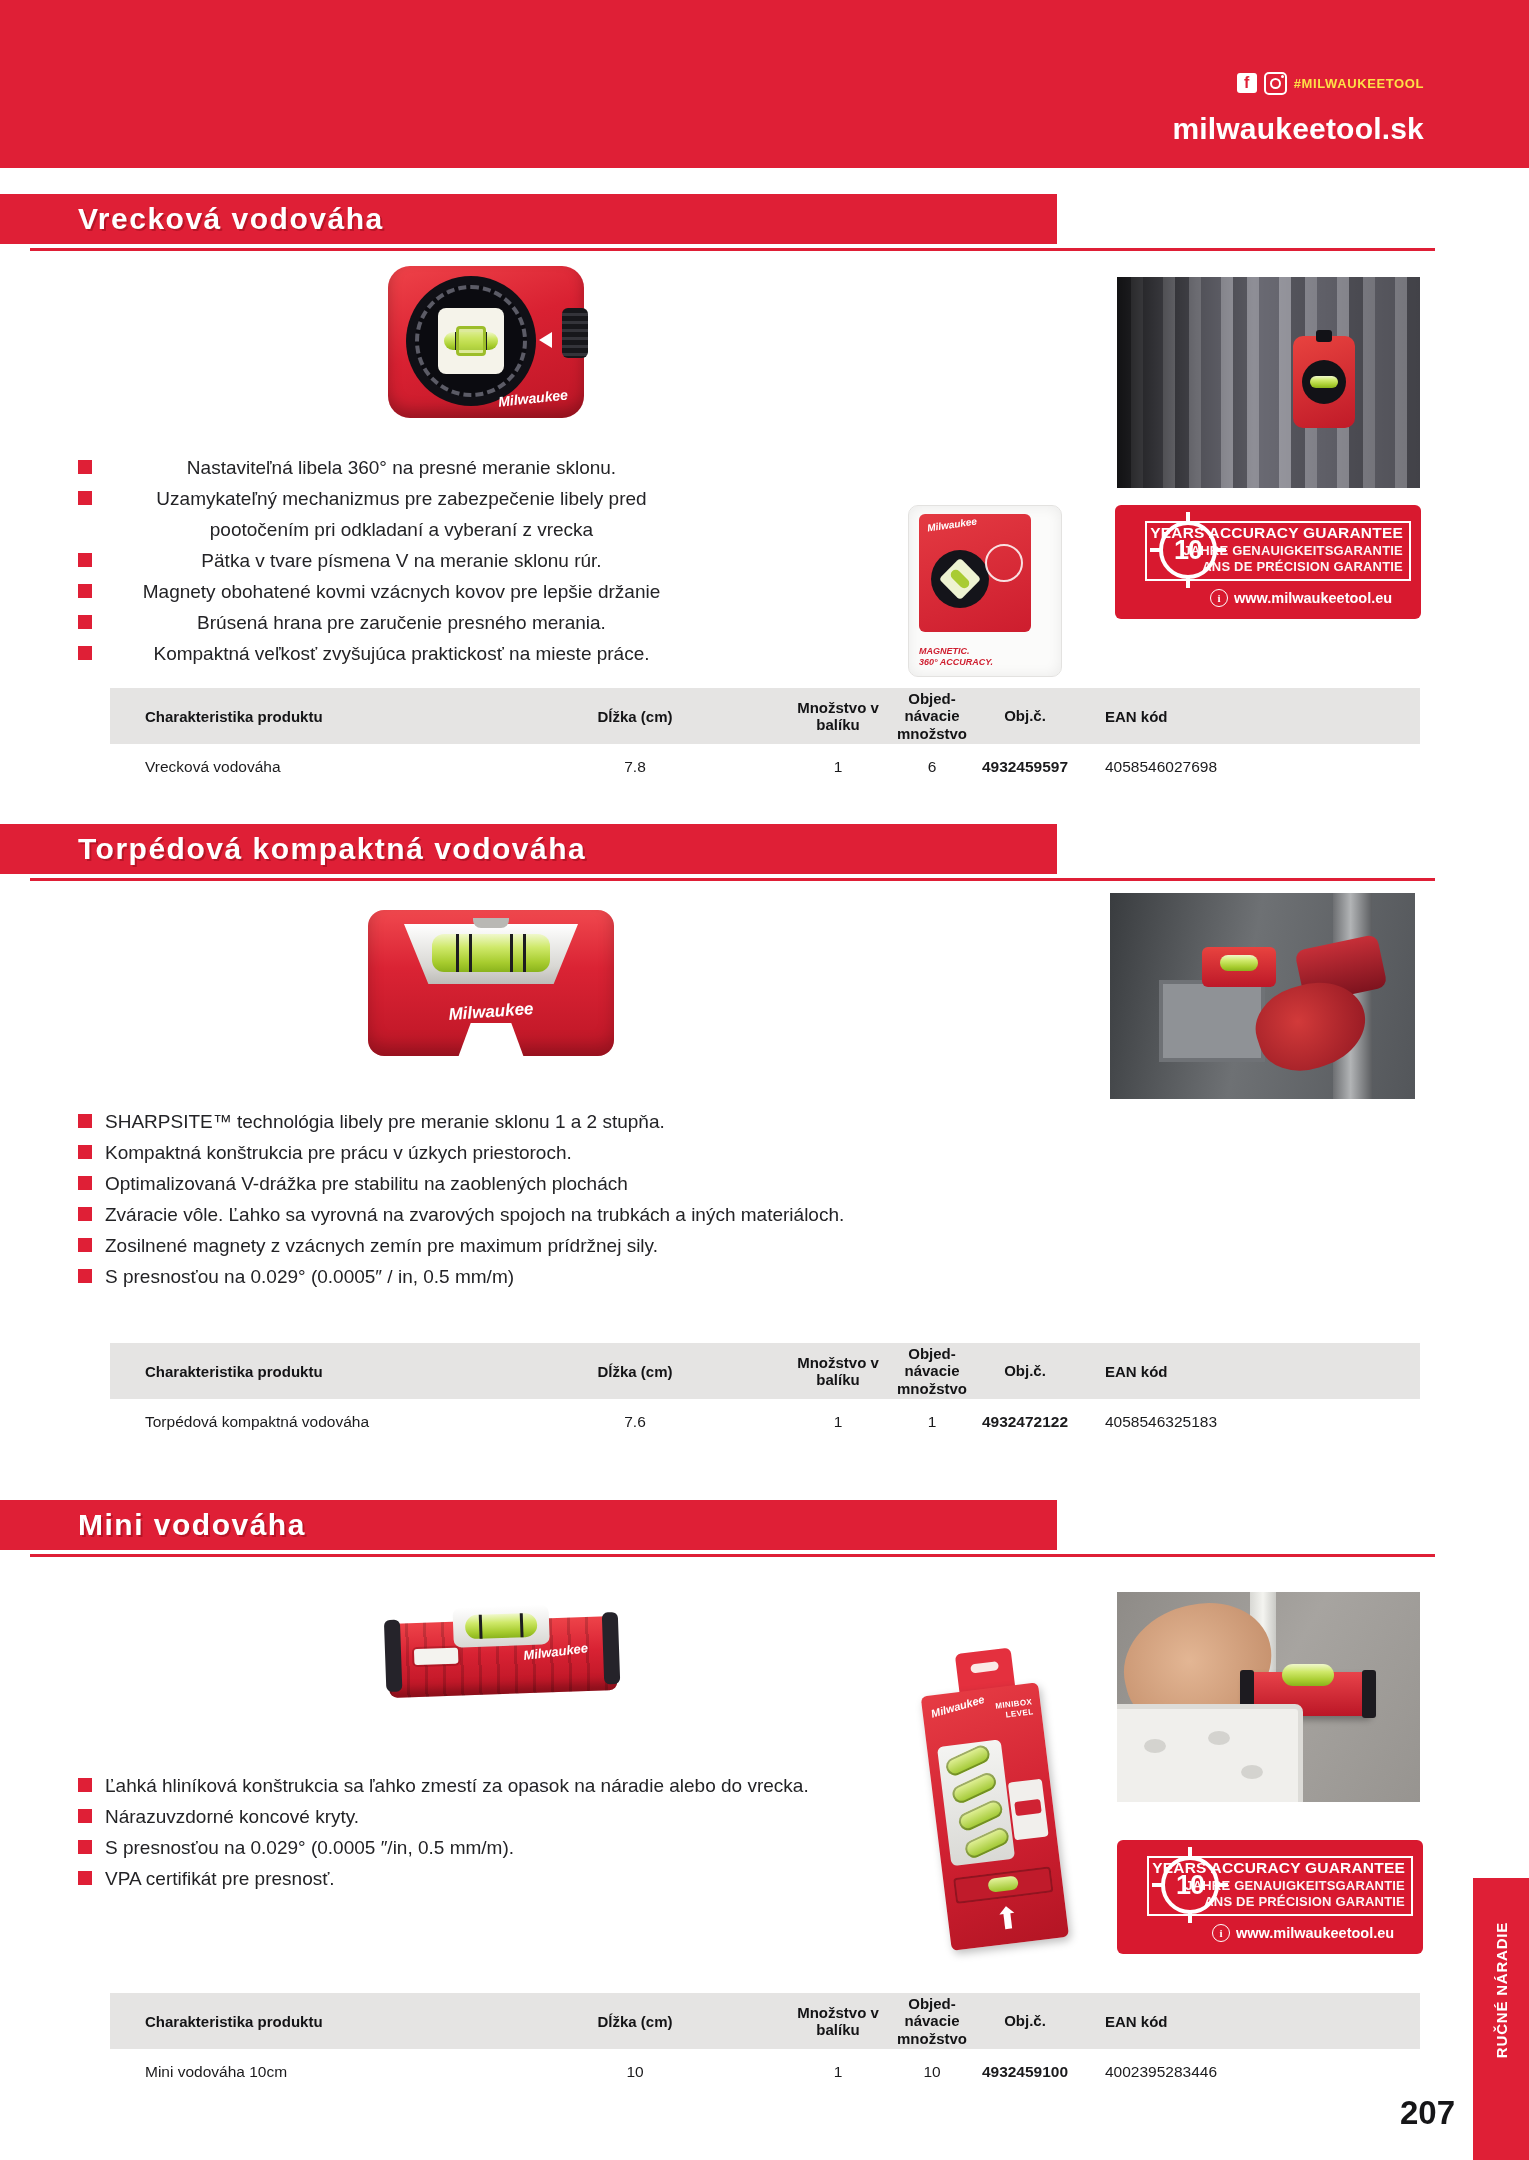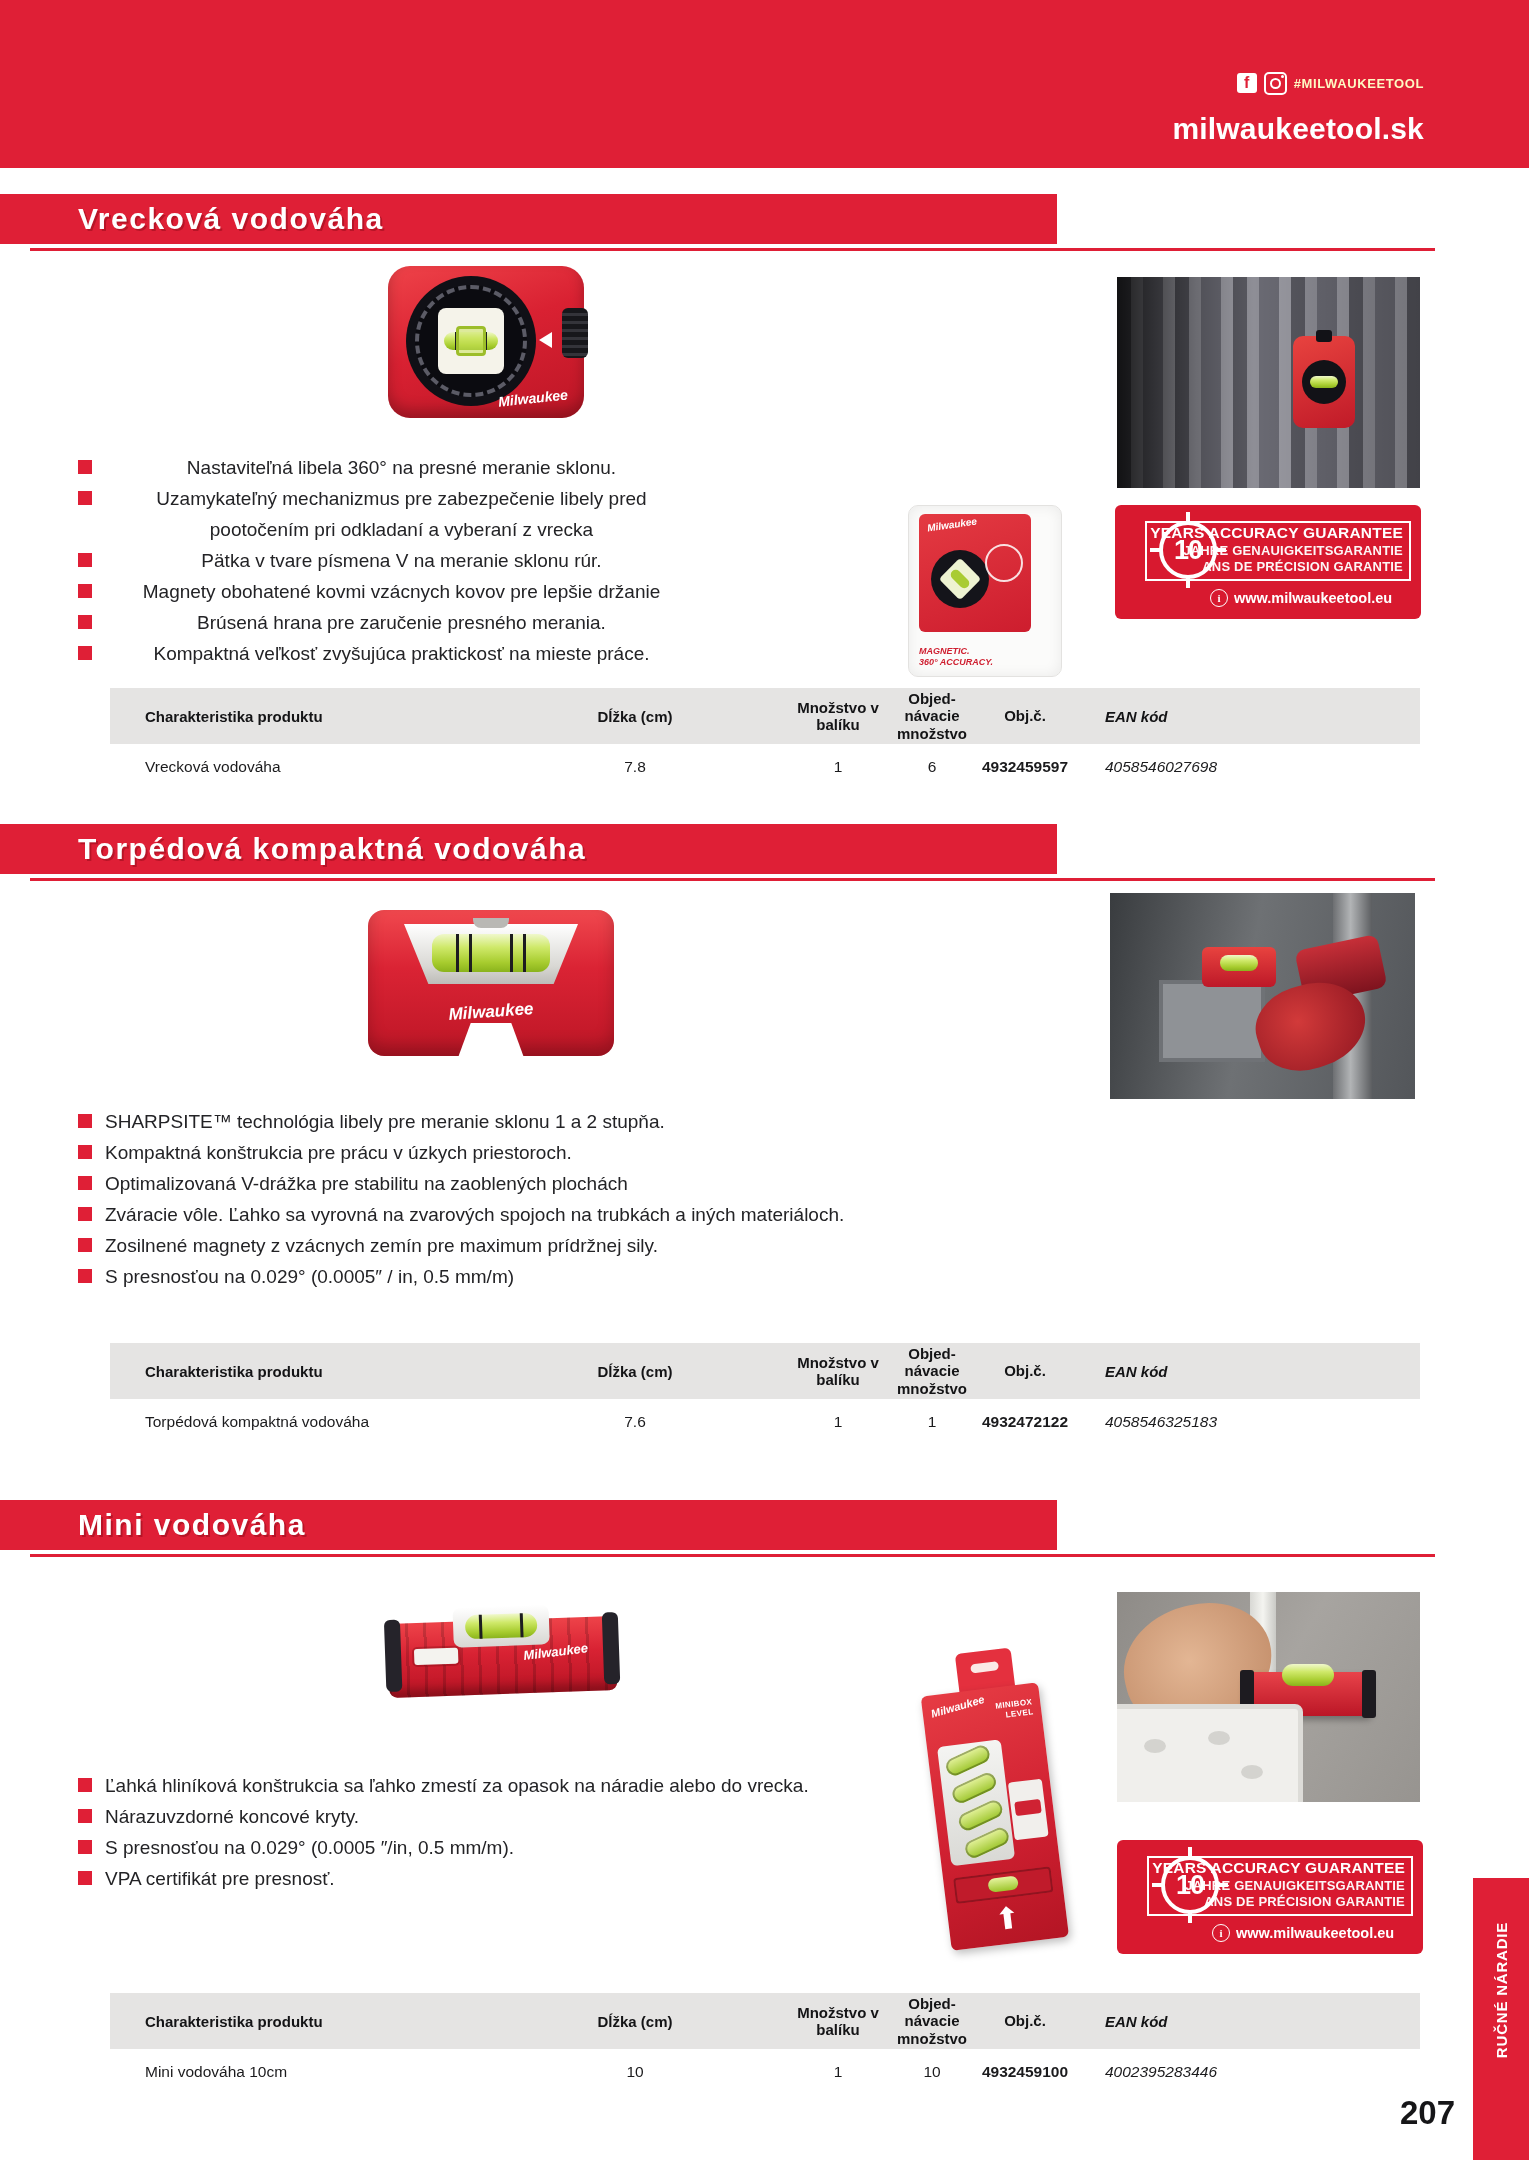--- a/index.html
+++ b/index.html
@@ -6,21 +6,21 @@
   .page{position:relative;width:1529px;height:2160px;background:#ffffff;overflow:hidden;
         font-family:"Liberation Sans",sans-serif;color:#1c1c1e;margin:0 auto;}
   
   .topbar{position:absolute;left:0;top:0;width:1529px;height:168px;background:#df1f36;}
   .social{position:absolute;top:72px;right:105px;height:22px;display:flex;align-items:center;gap:7px;}
   .fb{display:inline-block;width:20px;height:20px;background:#ffffff;border-radius:3px;color:#df1f36;
       font-weight:bold;font-size:16px;line-height:20px;text-align:center;}
   .ig{position:relative;display:inline-block;width:19px;height:19px;border:2px solid #ffffff;border-radius:5px;}
   .ig:before{content:"";position:absolute;left:4px;top:4px;width:7px;height:7px;border:2px solid #ffffff;border-radius:50%;}
   .ig:after{content:"";position:absolute;right:1px;top:1px;width:3px;height:3px;background:#ffffff;border-radius:50%;}
-  .hashtag{color:#fef9c3;font-weight:bold;font-size:13px;letter-spacing:.6px;}
+  .hashtag{color:#fde047;font-weight:bold;font-size:13px;letter-spacing:.6px;}
   .site{position:absolute;top:112px;right:105px;color:#ffffff;font-weight:bold;font-size:30px;letter-spacing:.2px;}
   
   .sec-banner{position:absolute;left:0;width:1057px;height:50px;background:#df1f36;}
   .sec-banner .t{display:block;padding-left:78px;line-height:50px;color:#ffffff;font-weight:bold;
                  font-size:30px;letter-spacing:1.5px;text-shadow:2px 2px 0 rgba(110,0,12,.35);}
   .sec-line{position:absolute;left:30px;width:1405px;height:3px;background:#df1f36;}
   .b1{top:194px}.b2{top:824px}.b3{top:1500px}
   .l1{top:248px}.l2{top:878px}.l3{top:1554px}
   
   .bullets{position:absolute;list-style:none;margin:0;padding:0;font-size:19px;color:#232326;}
@@ -33,21 +33,21 @@
   .ptable{position:absolute;left:110px;width:1310px;}
   .t1{top:688px}.t2{top:1343px}.t3{top:1993px}
   .thead{position:relative;height:56px;background:#e5e4e3;font-weight:bold;font-size:15px;color:#141416;}
   .trow{position:relative;height:46px;font-size:15.5px;color:#1b1b1d;}
   .c{position:absolute;top:50%;transform:translateY(-50%);}
   .c.nm{left:35px;width:420px;text-align:left;}
   .c.ln{left:450px;width:150px;text-align:center;}
   .c.pk{left:683px;width:90px;text-align:center;line-height:1.15;}
   .c.od{left:777px;width:90px;text-align:center;line-height:1.15;}
   .c.ob{left:855px;width:120px;text-align:center;line-height:1.15;}
-  .c.ea{left:995px;width:300px;text-align:left;font-style:italic;}
+  .c.ea{left:995px;width:300px;text-align:left;}
   .trow .ob{font-weight:bold;}
   
   .badge{position:absolute;width:306px;height:114px;background:#d8192f;border-radius:6px;}
   .bg1{left:1115px;top:505px;}
   .bg3{left:1117px;top:1840px;}
   .bframe{position:absolute;left:30px;top:16px;width:262px;height:56px;border:2px solid #ffffff;}
   .bcirc{position:absolute;left:44px;top:16px;width:50px;height:50px;border:4px solid #ffffff;border-radius:50%;
          color:#ffffff;font-weight:bold;font-size:27px;line-height:50px;text-align:center;letter-spacing:-1px;}
   .tick{position:absolute;background:#ffffff;}
   .tk-n{left:50%;top:-13px;width:4px;height:10px;transform:translateX(-50%);}

